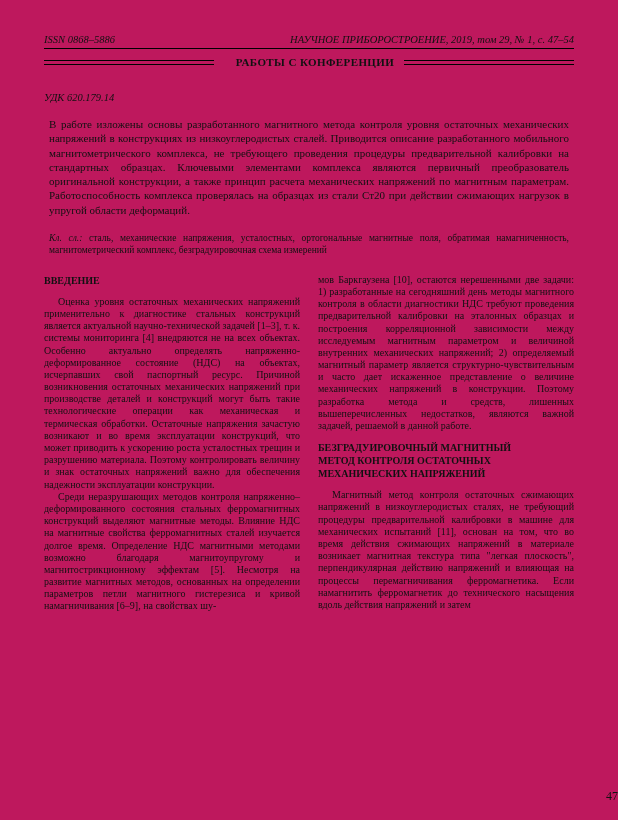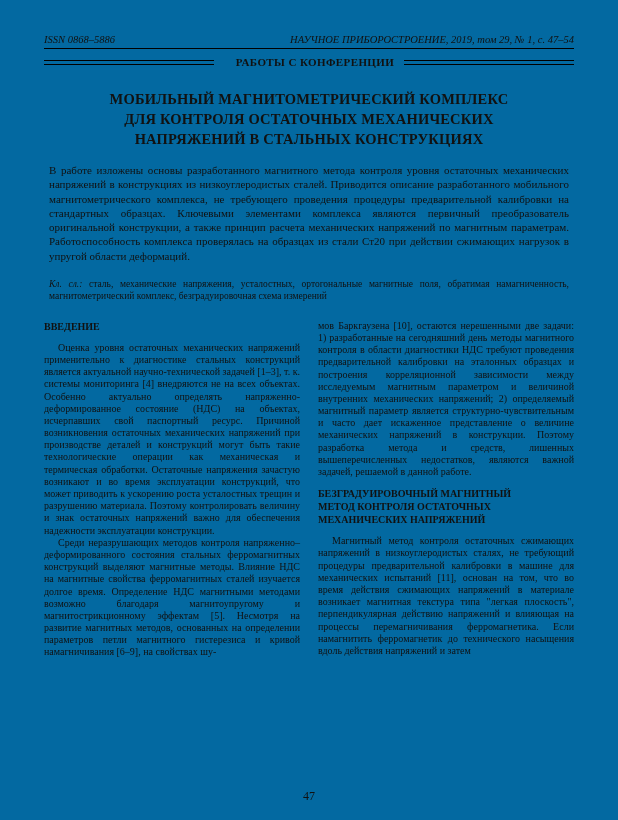--- a/index.html
+++ b/index.html
@@ -9,21 +9,21 @@
   }
   body {
     font-family: "Liberation Serif", "DejaVu Serif", serif;
     color: #111;
   }
   .page {
     position: relative;
     width: 618px;
     height: 820px;
     margin: 0 auto;
-    background: #0369a1;
+    background: #be185d;
     box-sizing: border-box;
     padding: 34px 44px 26px 44px;
     overflow: hidden;
   }
 
   
   .head-row {
     display: flex;
     justify-content: space-between;
     align-items: baseline;
@@ -122,46 +122,44 @@
   }
   .body-para.indent {
     text-indent: 14px;
   }
 
   .page-number {
     position: absolute;
     left: 0;
     right: 0;
     bottom: 16px;
-    text-align: center;
+    text-align: right;
     font-size: 12px;
   }
 </style>
 </head>
 <body>
 
 <div class="page">
 
   <div class="head-row">
     <span>ISSN 0868–5886</span>
     <span>НАУЧНОЕ ПРИБОРОСТРОЕНИЕ, 2019, том 29, № 1, с. 47–54</span>
   </div>
   <div class="head-rule"></div>
 
   <div class="banner">
     <span class="dline"></span>
     <span class="banner-text">РАБОТЫ С КОНФЕРЕНЦИИ</span>
     <span class="dline"></span>
   </div>
 
+  <div class="udc">УДК 620.179.14</div>
 
 
-  <h1 class="title">МОБИЛЬНЫЙ МАГНИТОМЕТРИЧЕСКИЙ КОМПЛЕКС
-ДЛЯ КОНТРОЛЯ ОСТАТОЧНЫХ МЕХАНИЧЕСКИХ
-НАПРЯЖЕНИЙ В СТАЛЬНЫХ КОНСТРУКЦИЯХ</h1>
 
   <p class="abstract">В работе изложены основы разработанного магнитного метода контроля уровня остаточных механических напряжений в конструкциях из низкоуглеродистых сталей. Приводится описание разработанного мобильного магнитометрического комплекса, не требующего проведения процедуры предварительной калибровки на стандартных образцах. Ключевыми элементами комплекса являются первичный преобразователь оригинальной конструкции, а также принцип расчета механических напряжений по магнитным параметрам. Работоспособность комплекса проверялась на образцах из стали Ст20 при действии сжимающих нагрузок в упругой области деформаций.</p>
 
   <p class="keywords"><span class="kw-label">Кл. сл.:</span><span> сталь, механические напряжения, усталостных, ортогональные магнитные поля, обратимая намагниченность, магнитометрический комплекс, безградуировочная схема измерений</span></p>
 
   <div class="columns">
     <div class="col">
       <h2 class="col-heading">ВВЕДЕНИЕ</h2>
       <p class="body-para indent">Оценка уровня остаточных механических напряжений применительно к диагностике стальных конструкций является актуальной научно-технической задачей [1–3], т. к. системы мониторинга [4] внедряются не на всех объектах. Особенно актуально определять напряженно-деформированное состояние (НДС) на объектах, исчерпавших свой паспортный ресурс. Причиной возникновения остаточных механических напряжений при производстве деталей и конструкций могут быть такие технологические операции как механическая и термическая обработки. Остаточные напряжения зачастую возникают и во время эксплуатации конструкций, что может приводить к ускорению роста усталостных трещин и разрушению материала. Поэтому контролировать величину и знак остаточных напряжений важно для обеспечения надежности эксплуатации конструкции.</p>
       <p class="body-para indent">Среди неразрушающих методов контроля напряженно–деформированного состояния стальных ферромагнитных конструкций выделяют магнитные методы. Влияние НДС на магнитные свойства ферромагнитных сталей изучается долгое время. Определение НДС магнитными методами возможно благодаря магнитоупругому и магнитострикционному эффектам [5]. Несмотря на развитие магнитных методов, основанных на определении параметров петли магнитного гистерезиса и кривой намагничивания [6–9], на свойствах шу-</p>

